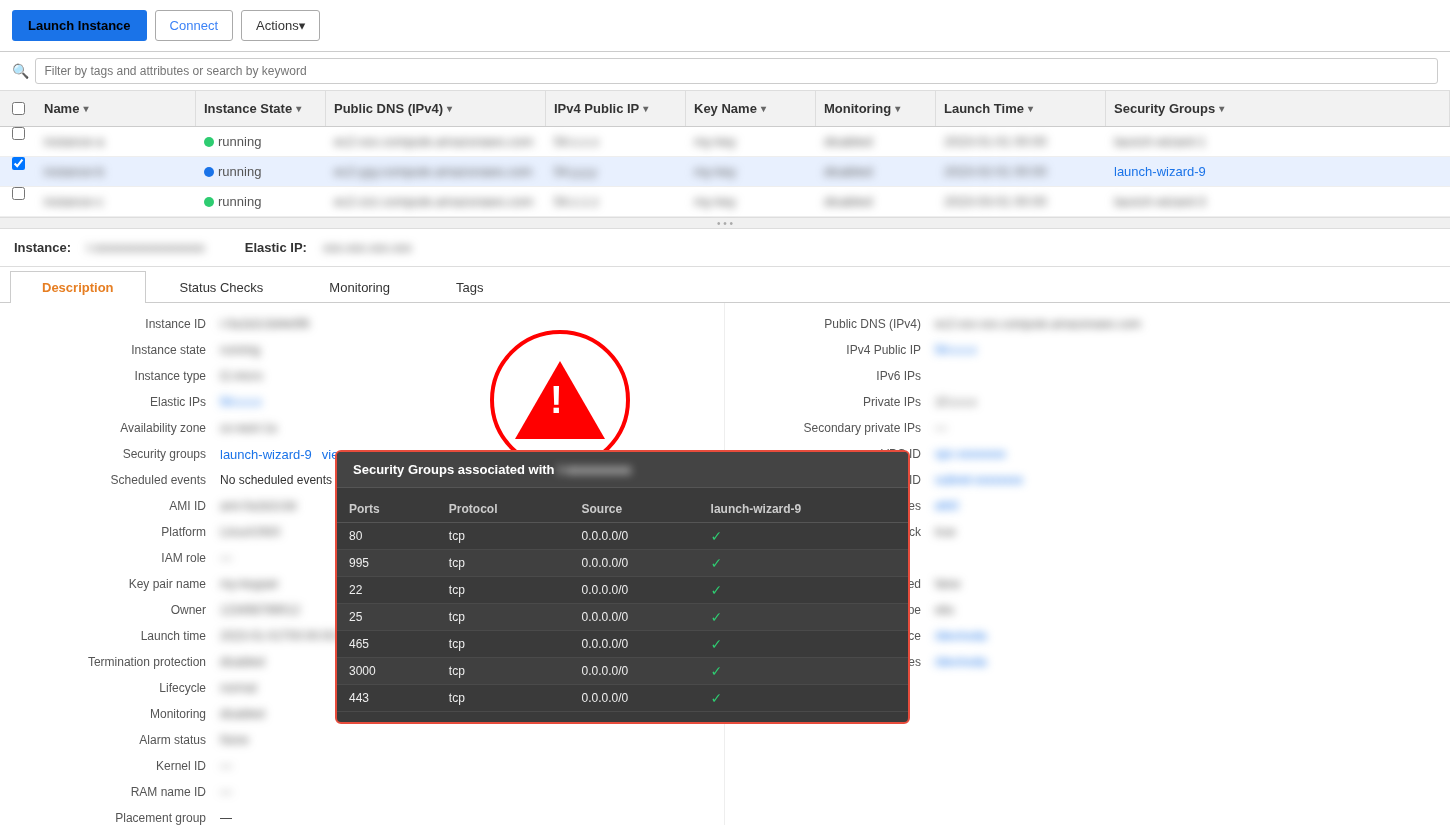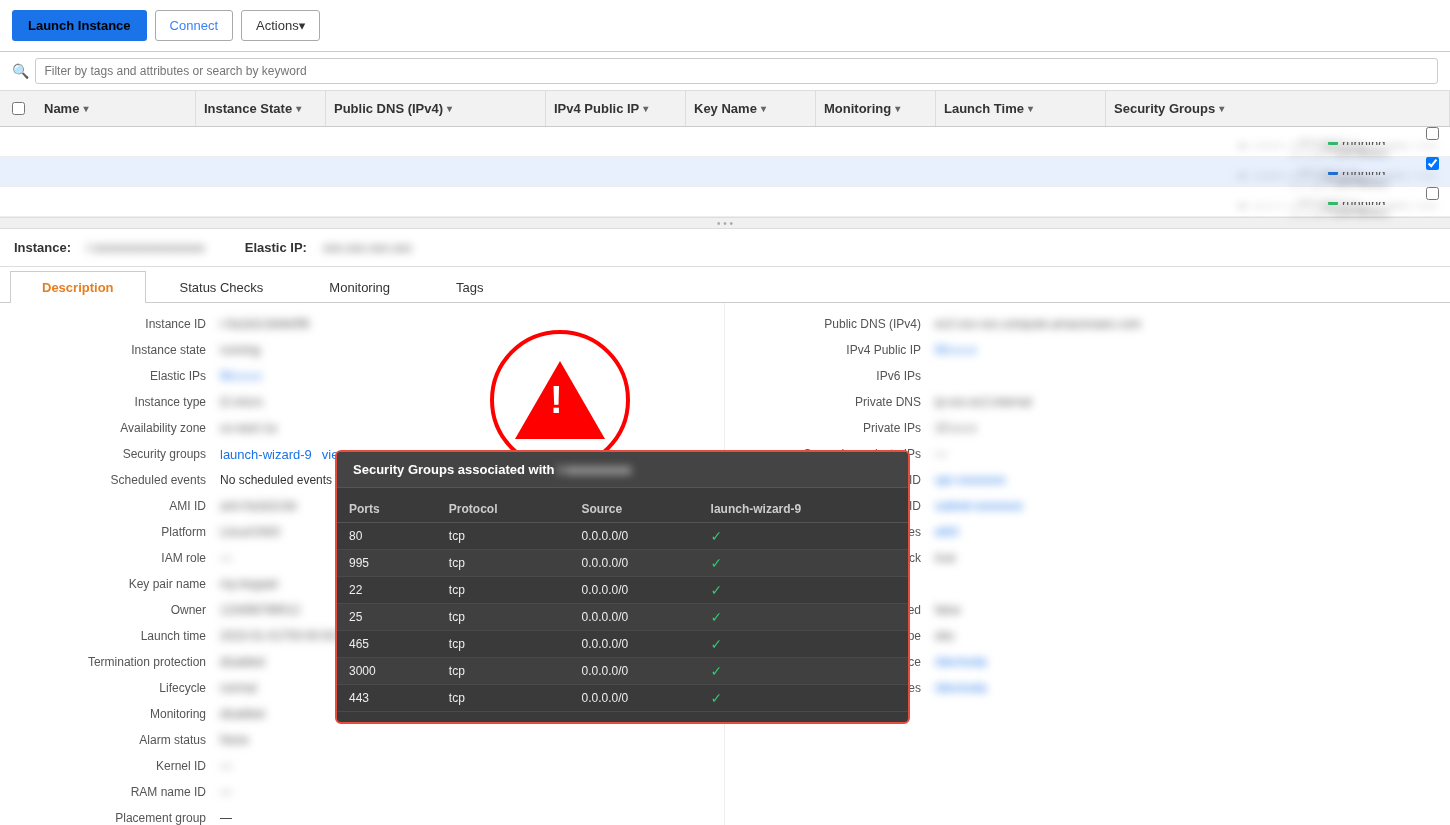--- a/index.html
+++ b/index.html
@@ -45,23 +45,22 @@
     .th-cell {
       display: flex; align-items: center; gap: 4px;
       padding: 0 8px; height: 100%; border-right: 1px solid #ddd;
       font-weight: 600; color: #333; white-space: nowrap; cursor: pointer;
     }
     .th-cell .arrow { font-size: 10px; color: #666; }
 
     
     .table-body { background: #fff; }
     .table-row {
-      display: flex; align-items: flex-end; height: 30px;
+      display: flex; align-items: flex-start; height: 30px;
       border-bottom: 1px solid #eee;
-      flex-direction: column;
     }
     .table-row.selected { background: #e8f0fe; }
     .td-checkbox { width: 36px; display: flex; align-items: center; justify-content: center; }
     .td-cell {
       padding: 0 8px; overflow: hidden; white-space: nowrap;
       color: #555; height: 100%; display: flex; align-items: center;
     }
     .td-cell.blurred { filter: blur(4px); }
     .td-cell.link { color: #1a73e8; }
     .status-dot { width: 10px; height: 10px; border-radius: 50%; background: #2ecc71; display: inline-block; margin-right: 4px; }
@@ -323,26 +322,26 @@
   <div class="detail-left">
     <div class="detail-row">
       <div class="detail-label">Instance ID</div>
       <div class="detail-value blurred">i-0a1b2c3d4e5f6</div>
     </div>
     <div class="detail-row">
       <div class="detail-label">Instance state</div>
       <div class="detail-value blurred">running</div>
     </div>
     <div class="detail-row">
+      <div class="detail-label">Instance type</div>
+      <div class="detail-value blurred">t2.micro</div>
+    </div>
+    <div class="detail-row">
       <div class="detail-label">Elastic IPs</div>
       <div class="detail-value link blurred">54.x.x.x</div>
-    </div>
-    <div class="detail-row">
-      <div class="detail-label">Instance type</div>
-      <div class="detail-value blurred">t2.micro</div>
     </div>
     <div class="detail-row">
       <div class="detail-label">Availability zone</div>
       <div class="detail-value blurred">us-east-1a</div>
     </div>
     <div class="detail-row">
       <div class="detail-label">Security groups</div>
       <div class="detail-value">
         <a href="#" style="color:#1a73e8;text-decoration:none;">launch-wizard-9</a>
         &nbsp;
@@ -412,24 +411,20 @@
       <div class="detail-label">Public DNS (IPv4)</div>
       <div class="detail-value blurred">ec2-xxx-xxx.compute.amazonaws.com</div>
     </div>
     <div class="detail-row">
       <div class="detail-label">IPv4 Public IP</div>
       <div class="detail-value link blurred">54.x.x.x</div>
     </div>
     <div class="detail-row">
       <div class="detail-label">IPv6 IPs</div>
       <div class="detail-value"></div>
-    </div>
-    <div class="detail-row">
-      <div class="detail-label">Private DNS</div>
-      <div class="detail-value blurred">ip-xxx.ec2.internal</div>
     </div>
     <div class="detail-row">
       <div class="detail-label">Private IPs</div>
       <div class="detail-value blurred">10.x.x.x</div>
     </div>
     <div class="detail-row">
       <div class="detail-label">Secondary private IPs</div>
       <div class="detail-value blurred">—</div>
     </div>
     <div class="detail-row">

